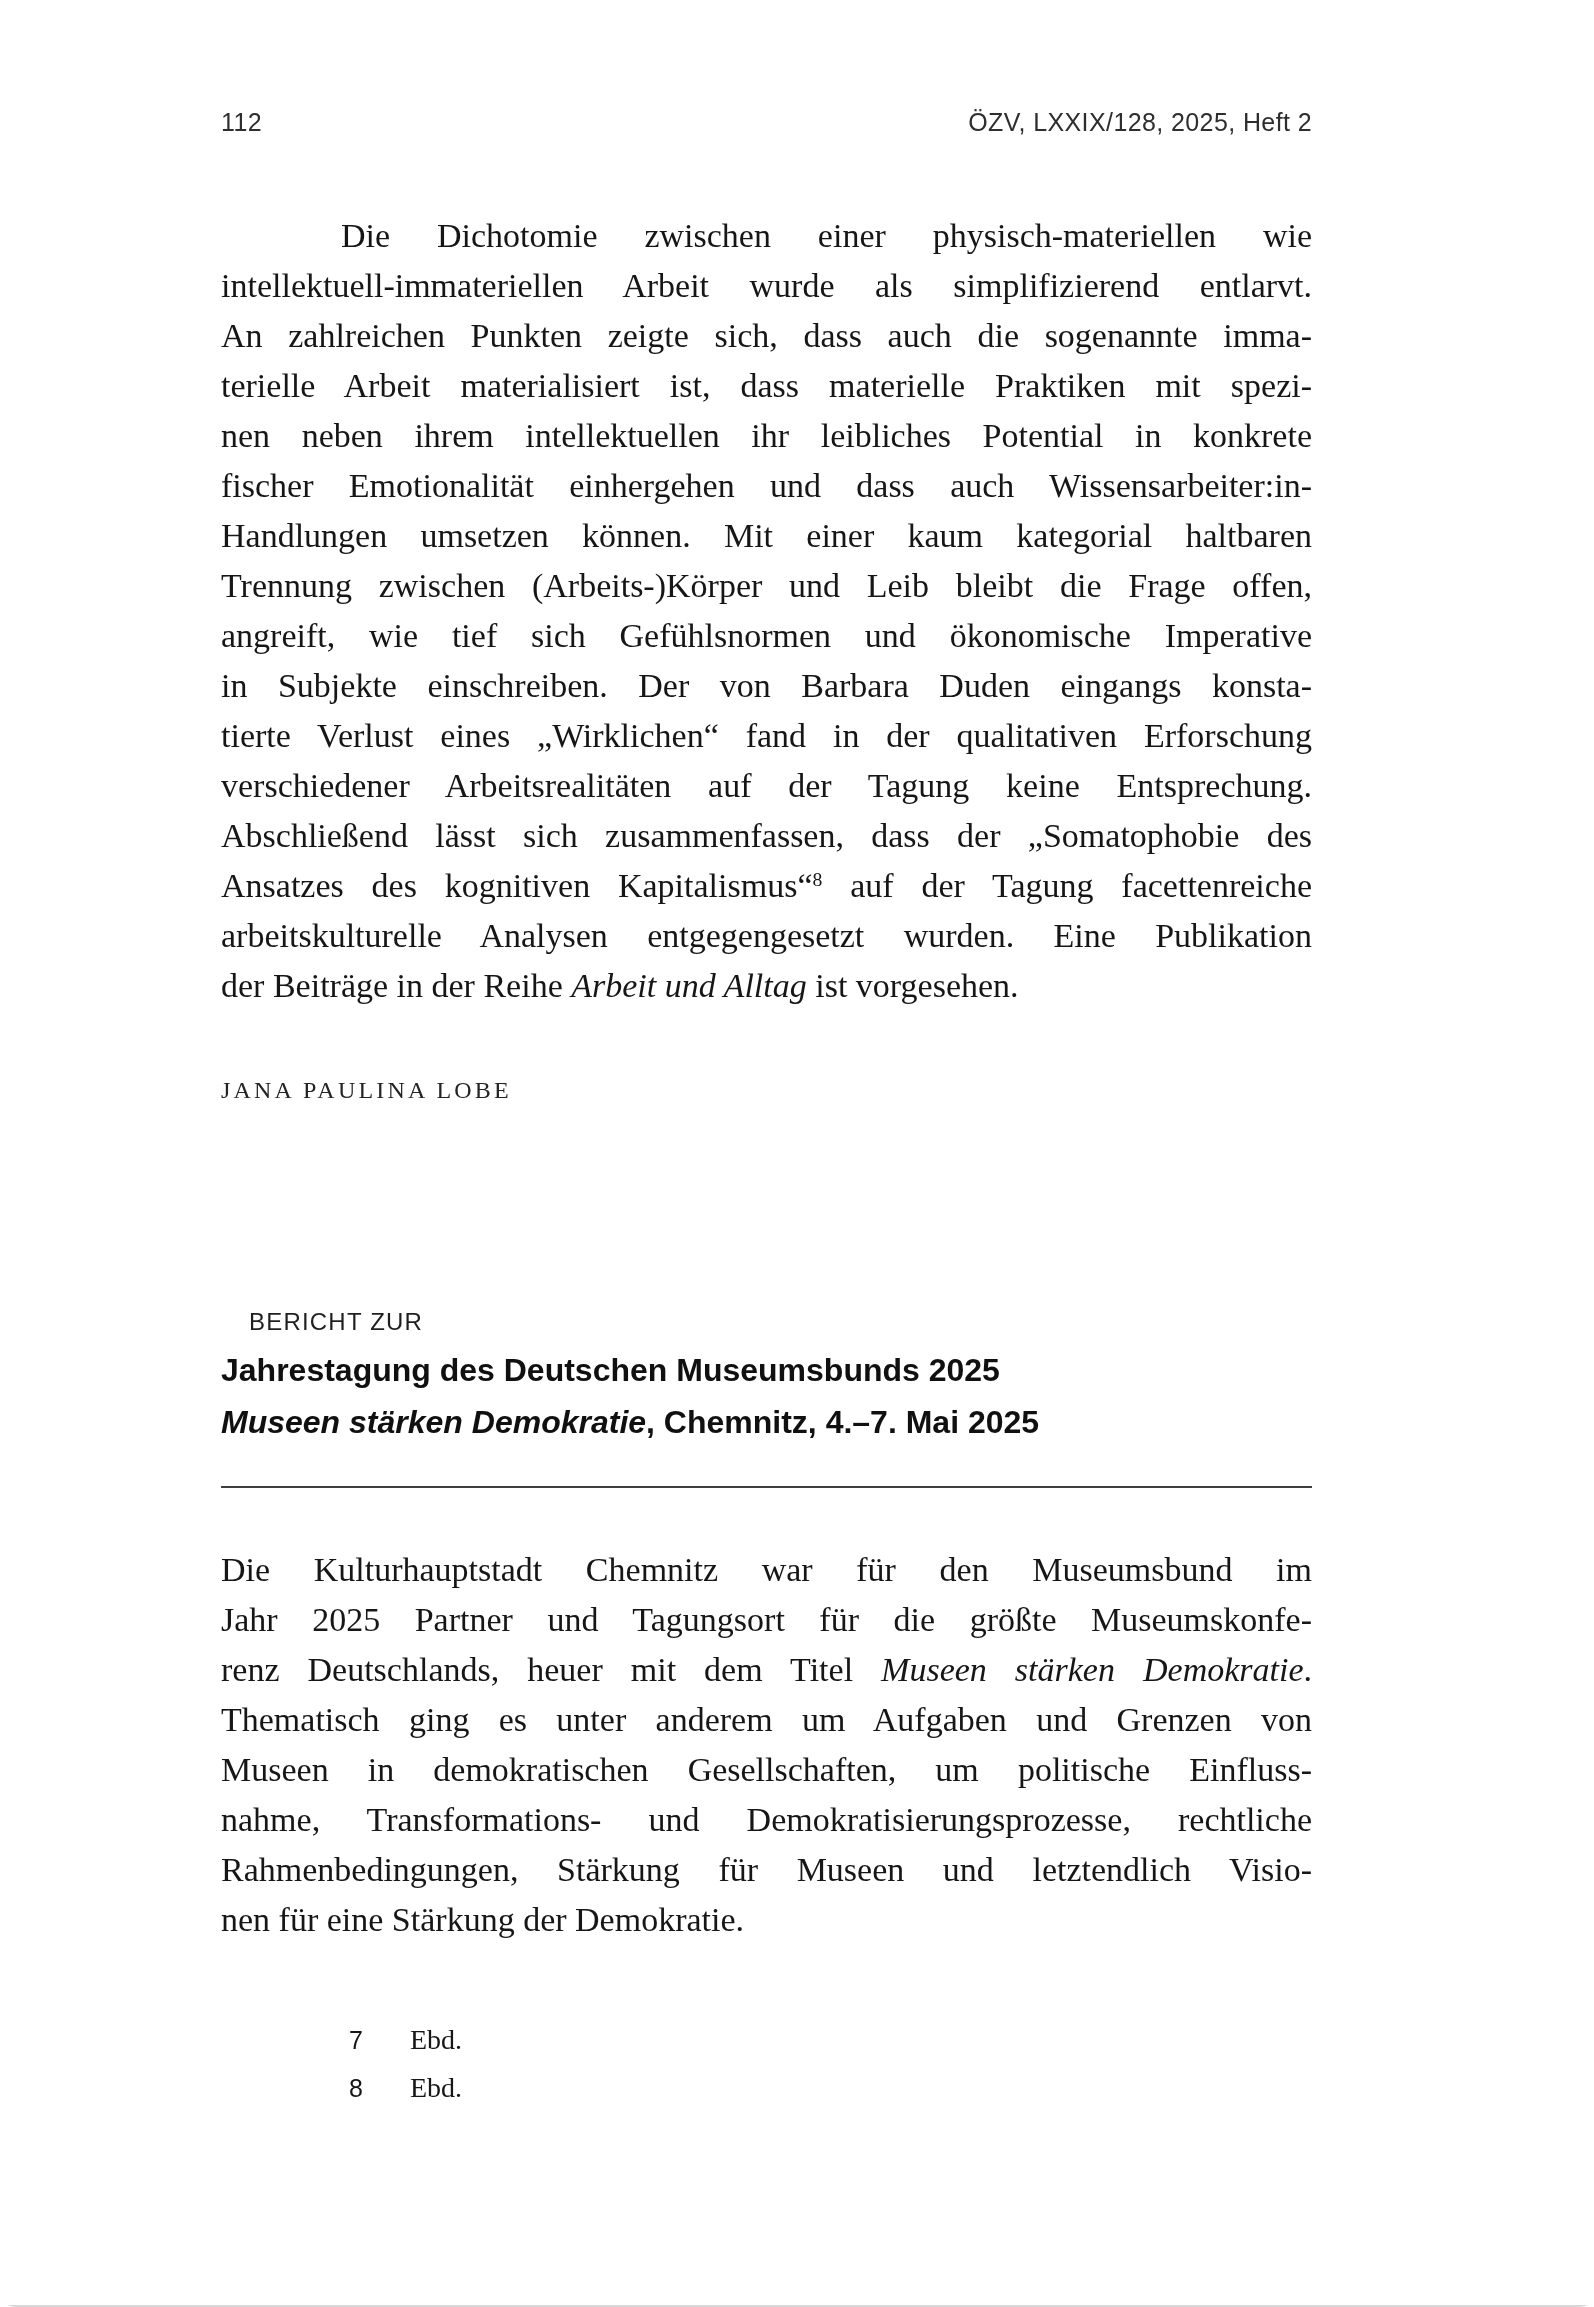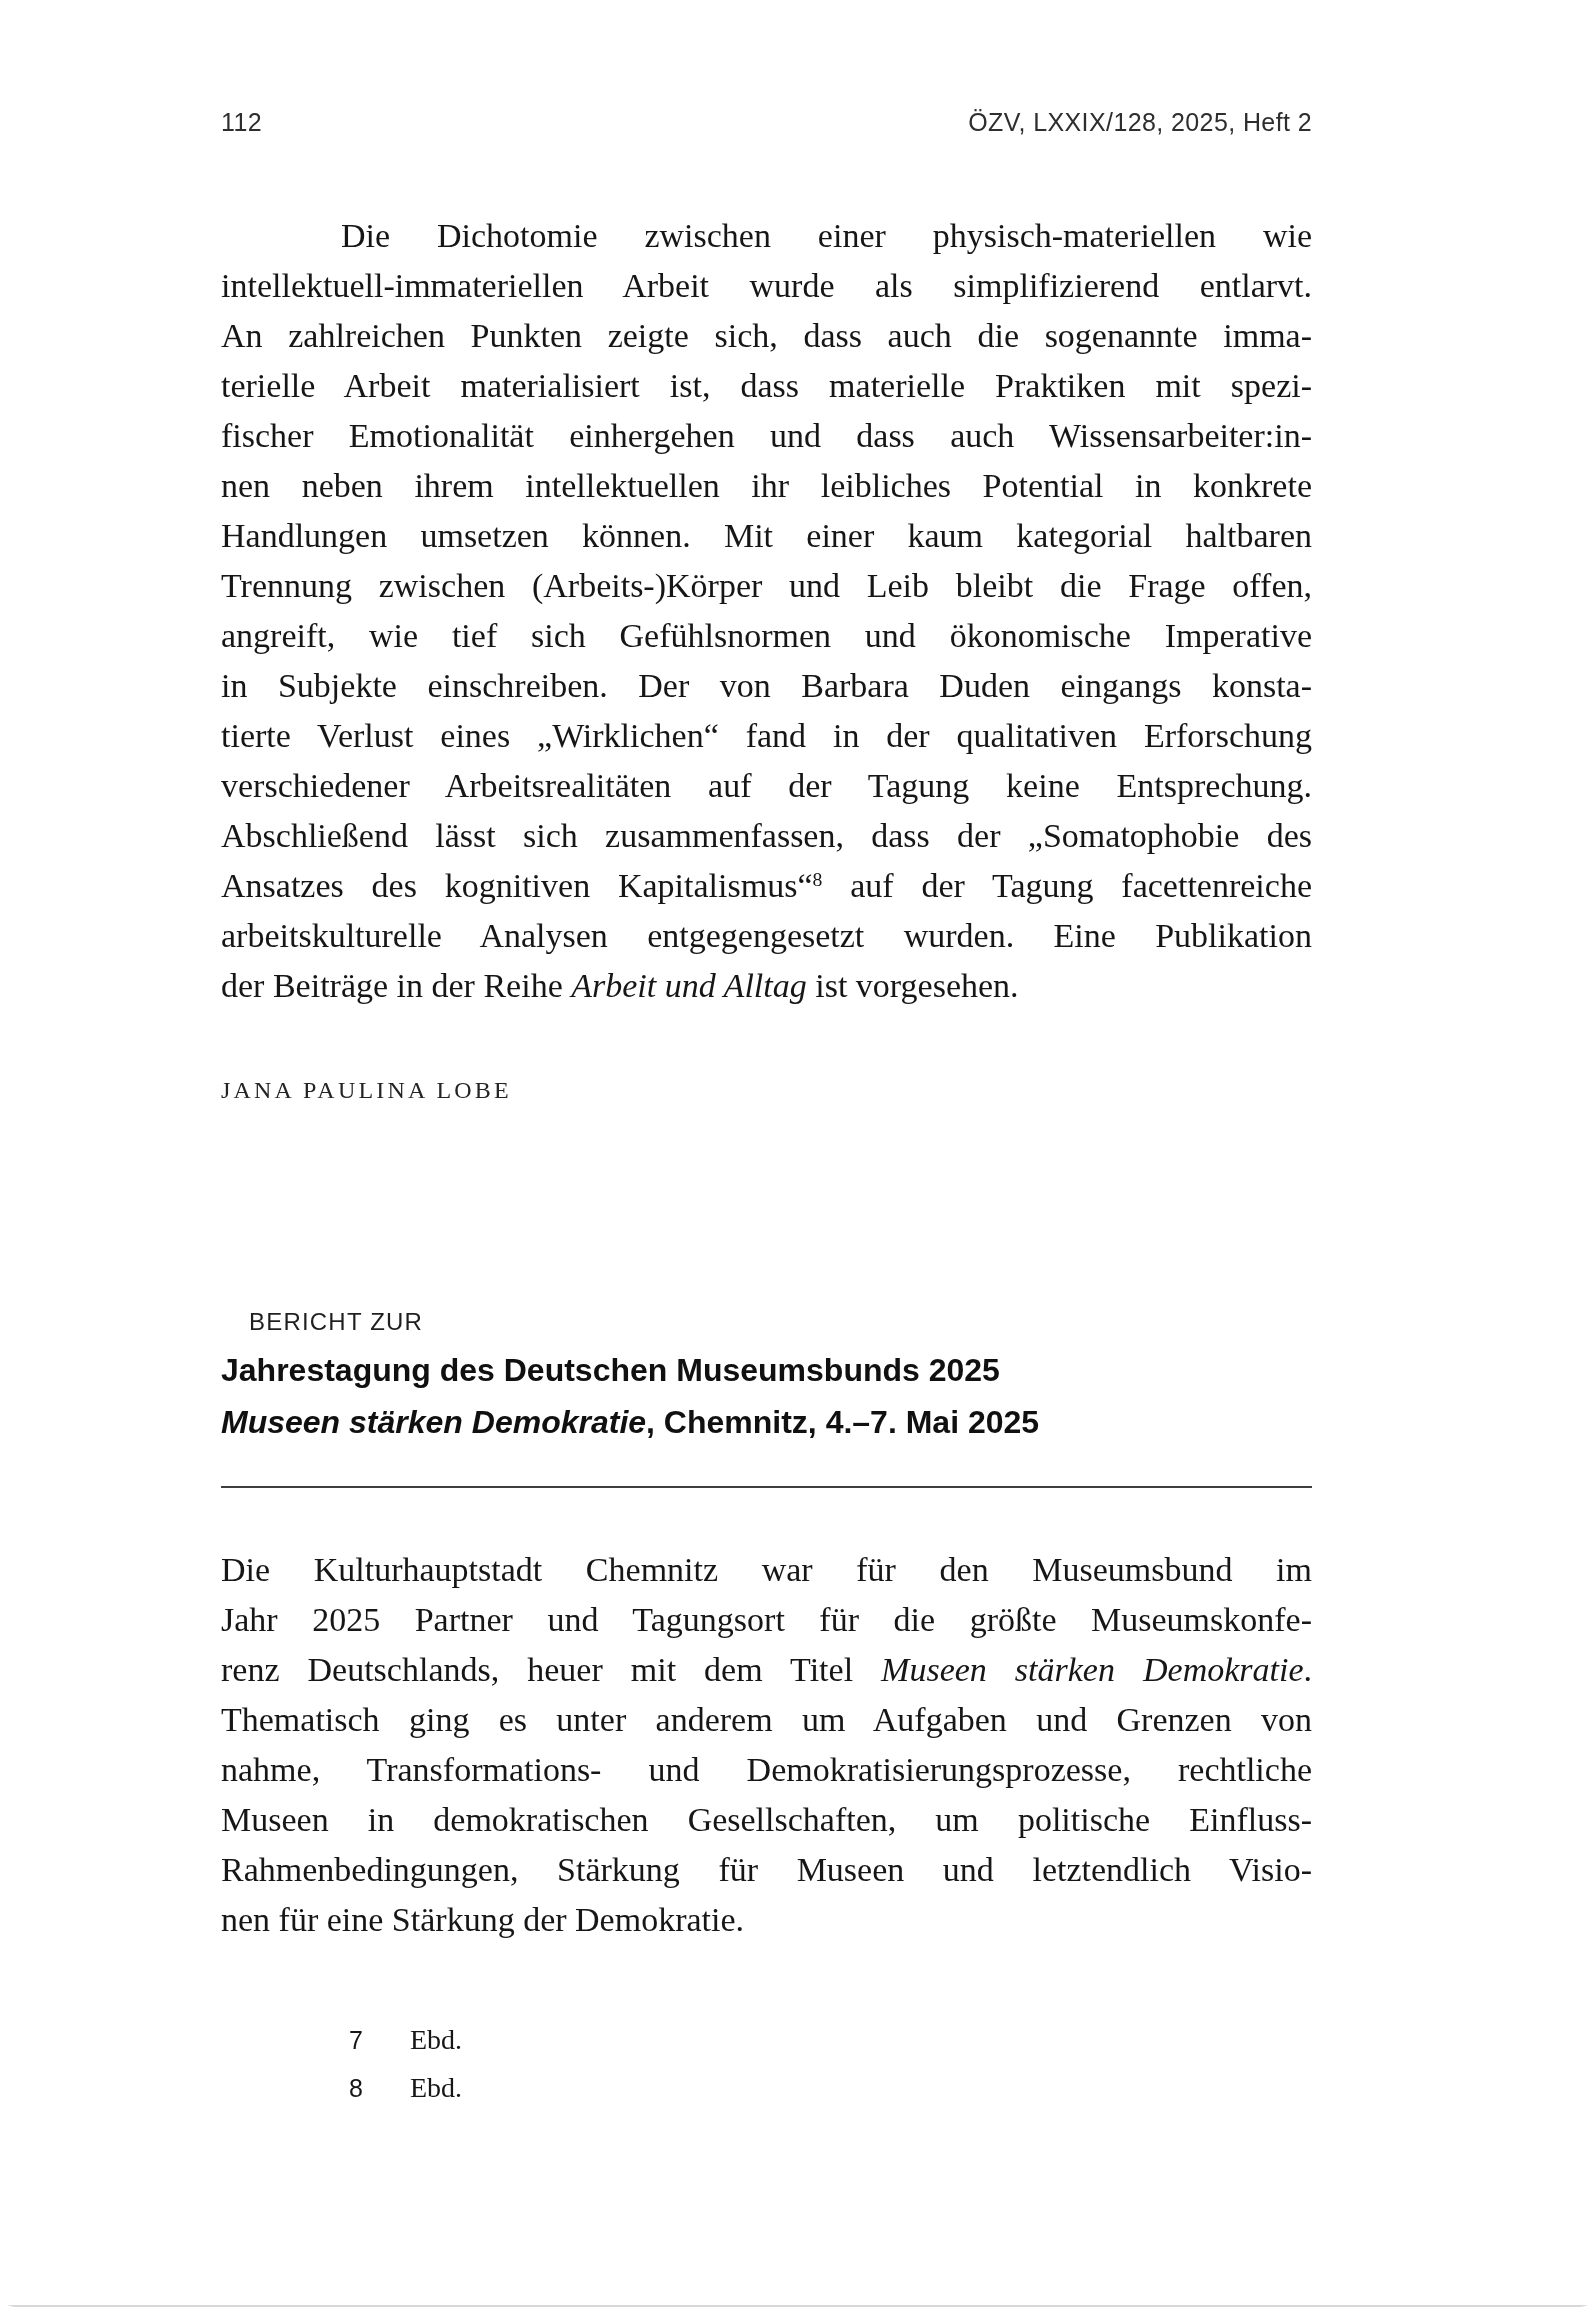--- a/index.html
+++ b/index.html
@@ -131,22 +131,22 @@
   <header class="running-head">
     <span>112</span>
     <span>ÖZV, LXXIX/128, 2025, Heft 2</span>
   </header>
 
   <section class="para para1">
       <div class="tline indent"><span>Die Dichotomie zwischen einer physisch-materiellen wie</span></div>
       <div class="tline"><span>intellektuell-immateriellen Arbeit wurde als simplifizierend entlarvt.</span></div>
       <div class="tline"><span>An zahlreichen Punkten zeigte sich, dass auch die sogenannte imma-</span></div>
       <div class="tline"><span>terielle Arbeit materialisiert ist, dass materielle Praktiken mit spezi-</span></div>
+      <div class="tline"><span>nen neben ihrem intellektuellen ihr leibliches Potential in konkrete</span></div>
       <div class="tline"><span>fischer Emotionalität einhergehen und dass auch Wissensarbeiter:in-</span></div>
-      <div class="tline"><span>nen neben ihrem intellektuellen ihr leibliches Potential in konkrete</span></div>
       <div class="tline"><span>Handlungen umsetzen können. Mit einer kaum kategorial haltbaren</span></div>
       <div class="tline"><span>Trennung zwischen (Arbeits-)Körper und Leib bleibt die Frage offen,</span></div>
       <div class="tline"><span>angreift, wie tief sich Gefühlsnormen und ökonomische Imperative</span></div>
       <div class="tline"><span>in Subjekte einschreiben. Der von Barbara Duden eingangs konsta-</span></div>
       <div class="tline"><span>tierte Verlust eines „Wirklichen“ fand in der qualitativen Erforschung</span></div>
       <div class="tline"><span>verschiedener Arbeitsrealitäten auf der Tagung keine Entsprechung.</span></div>
       <div class="tline"><span>Abschließend lässt sich zusammenfassen, dass der „Somatophobie des</span></div>
       <div class="tline"><span>Ansatzes des kognitiven Kapitalismus“</span><sup>8</sup><span> auf der Tagung facettenreiche</span></div>
       <div class="tline"><span>arbeitskulturelle Analysen entgegengesetzt wurden. Eine Publikation</span></div>
       <div class="tline last"><span>der Beiträge in der Reihe </span><em>Arbeit und Alltag</em><span> ist vorgesehen.</span></div>
@@ -162,22 +162,22 @@
     <span class="it">Museen stärken Demokratie</span><span>, Chemnitz, 4.–7. Mai 2025</span>
   </div>
 
   <hr class="rule">
 
   <section class="para para2">
       <div class="tline"><span>Die Kulturhauptstadt Chemnitz war für den Museumsbund im</span></div>
       <div class="tline"><span>Jahr 2025 Partner und Tagungsort für die größte Museumskonfe-</span></div>
       <div class="tline"><span>renz Deutschlands, heuer mit dem Titel </span><em>Museen stärken Demokratie</em><span>.</span></div>
       <div class="tline"><span>Thematisch ging es unter anderem um Aufgaben und Grenzen von</span></div>
+      <div class="tline"><span>Museen in demokratischen Gesellschaften, um politische Einfluss-</span></div>
       <div class="tline"><span>nahme, Transformations- und Demokratisierungsprozesse, rechtliche</span></div>
-      <div class="tline"><span>Museen in demokratischen Gesellschaften, um politische Einfluss-</span></div>
       <div class="tline"><span>Rahmenbedingungen, Stärkung für Museen und letztendlich Visio-</span></div>
       <div class="tline last"><span>nen für eine Stärkung der Demokratie.</span></div>
     </section>
 
   <section class="footnotes">
     <div class="fnrow">
       <span class="fnnum">7</span>
       <span class="fntext">Ebd.</span>
     </div>
     <div class="fnrow">

